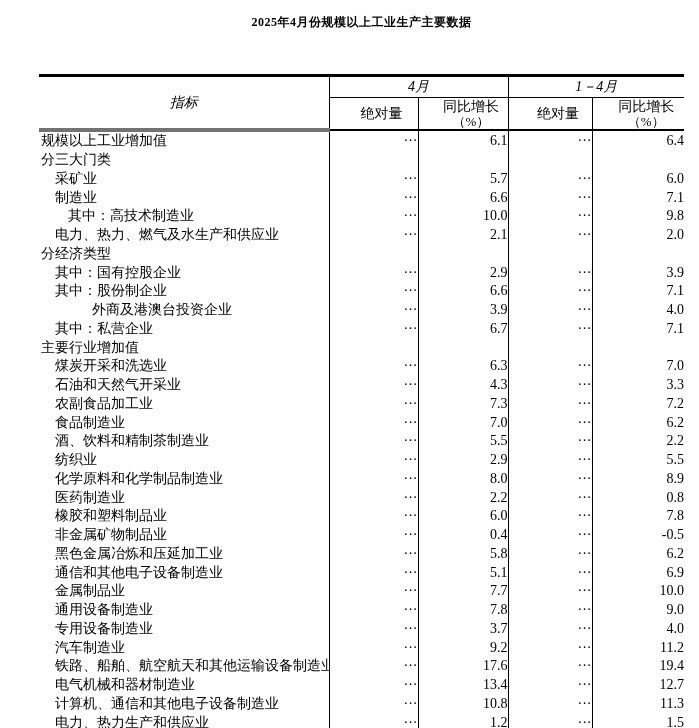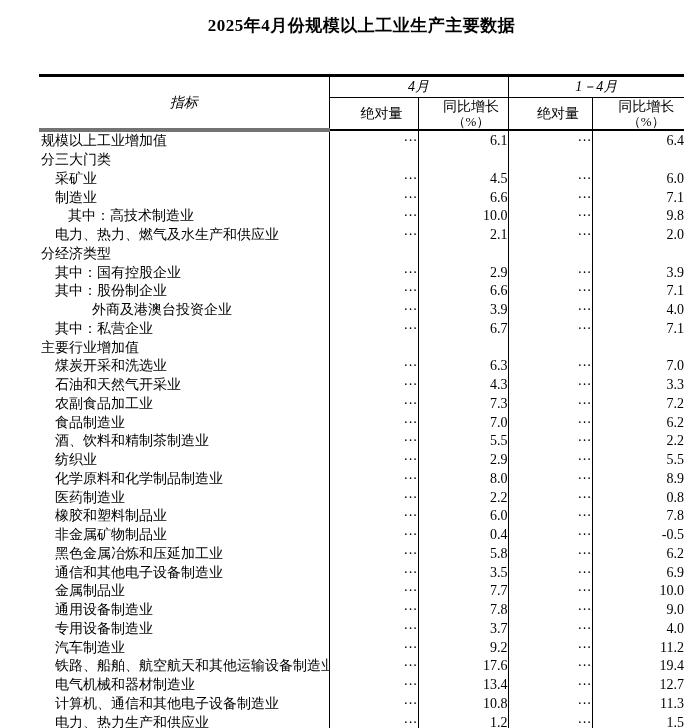--- a/index.html
+++ b/index.html
@@ -9,21 +9,21 @@
     overflow: hidden;
     font-family: "Liberation Serif", "DejaVu Serif", serif;
     color: #000000;
   }
   .page { position: relative; width: 699px; height: 728px; }
 
   .title {
     position: absolute;
     left: 39px; top: 14px; width: 645px;
     text-align: center;
-    font-size: 17px;
+    font-size: 12px;
     font-weight: bold;
     letter-spacing: 0.5px;
     white-space: nowrap;
   }
 
   .table-wrap { position: absolute; left: 39px; top: 74px; width: 645px; }
 
   table.stats {
     width: 645px;
     border-collapse: collapse;
@@ -105,21 +105,21 @@
           <tr class="lvl0 section">
             <td class="c-label">分三大门类</td>
             <td class="c-abs"></td>
             <td class="c-yoy"></td>
             <td class="c-abs"></td>
             <td class="c-yoy"></td>
           </tr>
           <tr class="lvl1">
             <td class="c-label">采矿业</td>
             <td class="c-abs">···</td>
-            <td class="c-yoy">4.5</td>
+            <td class="c-yoy">5.7</td>
             <td class="c-abs">···</td>
             <td class="c-yoy">6.0</td>
           </tr>
           <tr class="lvl1">
             <td class="c-label">制造业</td>
             <td class="c-abs">···</td>
             <td class="c-yoy">6.6</td>
             <td class="c-abs">···</td>
             <td class="c-yoy">7.1</td>
           </tr>
@@ -252,21 +252,21 @@
           <tr class="lvl1">
             <td class="c-label">黑色金属冶炼和压延加工业</td>
             <td class="c-abs">···</td>
             <td class="c-yoy">5.8</td>
             <td class="c-abs">···</td>
             <td class="c-yoy">6.2</td>
           </tr>
           <tr class="lvl1">
             <td class="c-label">通信和其他电子设备制造业</td>
             <td class="c-abs">···</td>
-            <td class="c-yoy">3.5</td>
+            <td class="c-yoy">5.1</td>
             <td class="c-abs">···</td>
             <td class="c-yoy">6.9</td>
           </tr>
           <tr class="lvl1">
             <td class="c-label">金属制品业</td>
             <td class="c-abs">···</td>
             <td class="c-yoy">7.7</td>
             <td class="c-abs">···</td>
             <td class="c-yoy">10.0</td>
           </tr>

